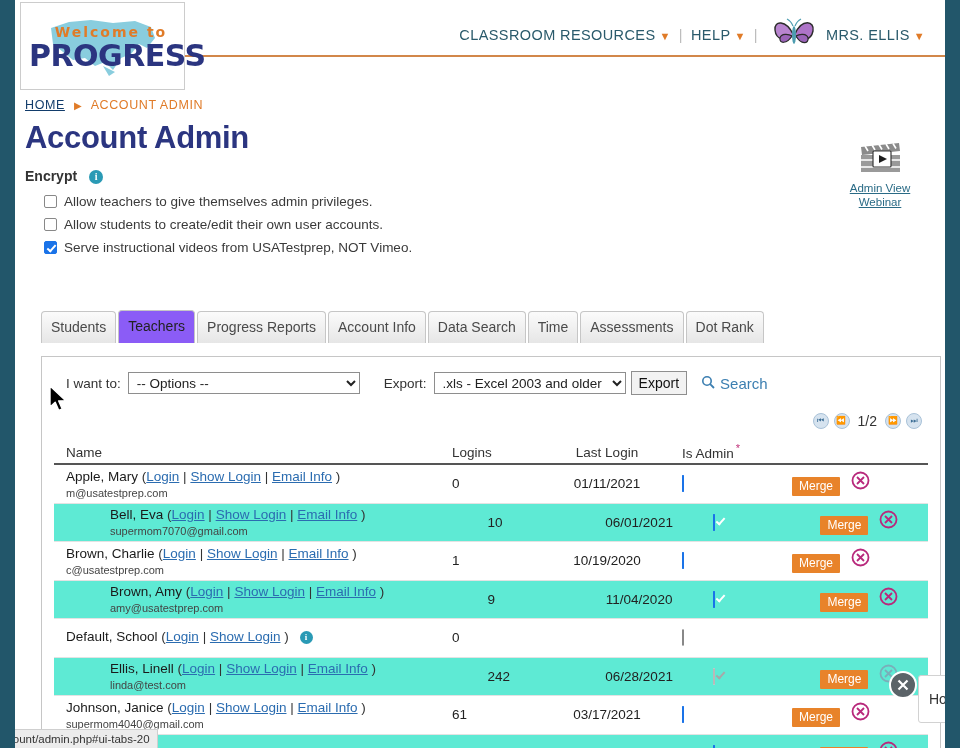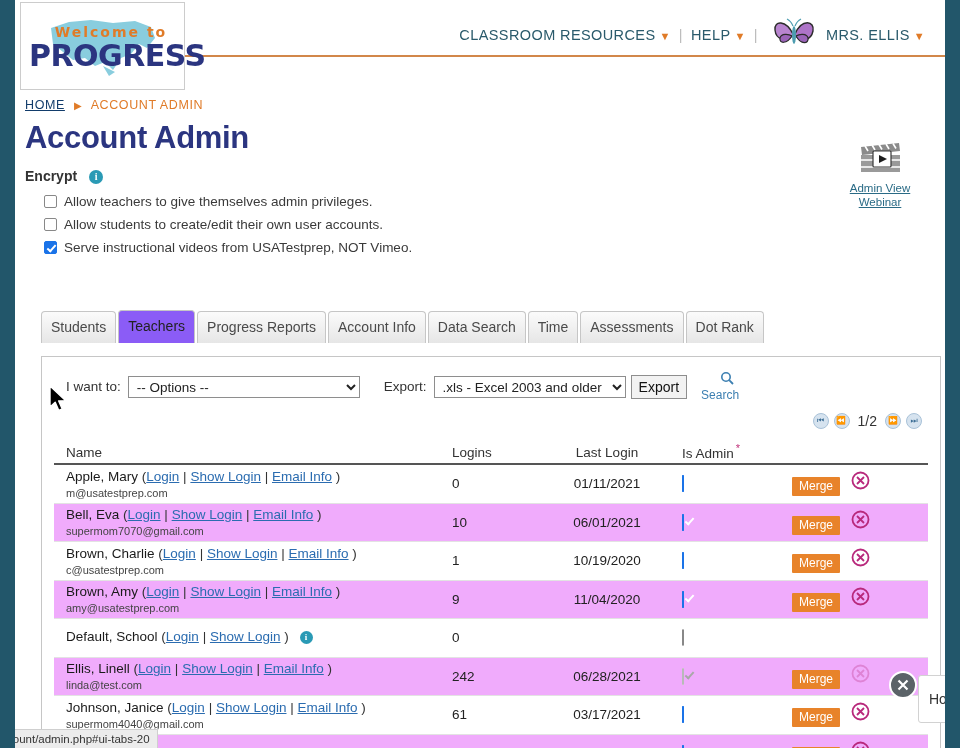--- a/index.html
+++ b/index.html
@@ -114,21 +114,21 @@
     border:1px solid #8e8e8e; background:#fff; color:#222;
     padding:2px 4px; height:22px;
   }
   #want-select { width:232px; }
   #export-select { width:192px; }
   .btn-export {
     font-family:"Liberation Sans", sans-serif; font-size:14px;
     border:1px solid #8e8e8e; background:#f2f2f2; color:#111;
     padding:1px 7px; height:24px; margin-left:5px; cursor:pointer;
   }
-  .search-link { display:flex; align-items:flex-end; margin-left:14px; color:#3c7fb1; font-size:12px; cursor:pointer;flex-direction:column; }
+  .search-link { display:flex; align-items:center; margin-left:14px; color:#3c7fb1; font-size:15px; cursor:pointer; }
   .search-link .mag { margin-right:5px; }
 
   
   .pager { position:absolute; right:18px; top:56px; display:flex; align-items:center; gap:5px; }
   .pgbtn {
     width:16px; height:16px; border-radius:50%;
     background:#d6e3ef; border:1px solid #a9c2d8;
     display:flex; align-items:center; justify-content:center;
     color:#3e6f96; font-size:8px; line-height:1; cursor:pointer;
   }
@@ -145,21 +145,21 @@
   .c-logins { width:96px; text-align:left; }
   .c-last { width:118px; text-align:center; }
   .c-admin { width:126px; padding-left:16px; }
   .c-act { width:110px; }
   .req { color:#c0327a; font-size:11px; vertical-align:super; margin-left:2px; }
 
   .row {
     display:flex; align-items:center; height:38.5px;
     border-bottom:1px solid #e3e3e3; margin:0 12px;
   }
-  .row.alt { background:#f0abfc; }
+  .row.alt { background:#5eead4;padding-left:44px; }
   .rname { font-size:13.5px; color:#222; line-height:1.25; }
   .rname .nm { color:#1a1a1a; }
   .rname a { color:#2b6cb0; text-decoration:underline; }
   .rname .paren { color:#333; }
   .remail { font-size:11px; color:#444; margin-top:1px; }
   .cell { font-size:13.5px; color:#222; }
   .merge {
     background:#e8832a; color:#fff; font-size:12px;
     padding:2px 7px 3px; border:none; border-radius:1px; cursor:pointer;
     font-family:"Liberation Sans", sans-serif;

